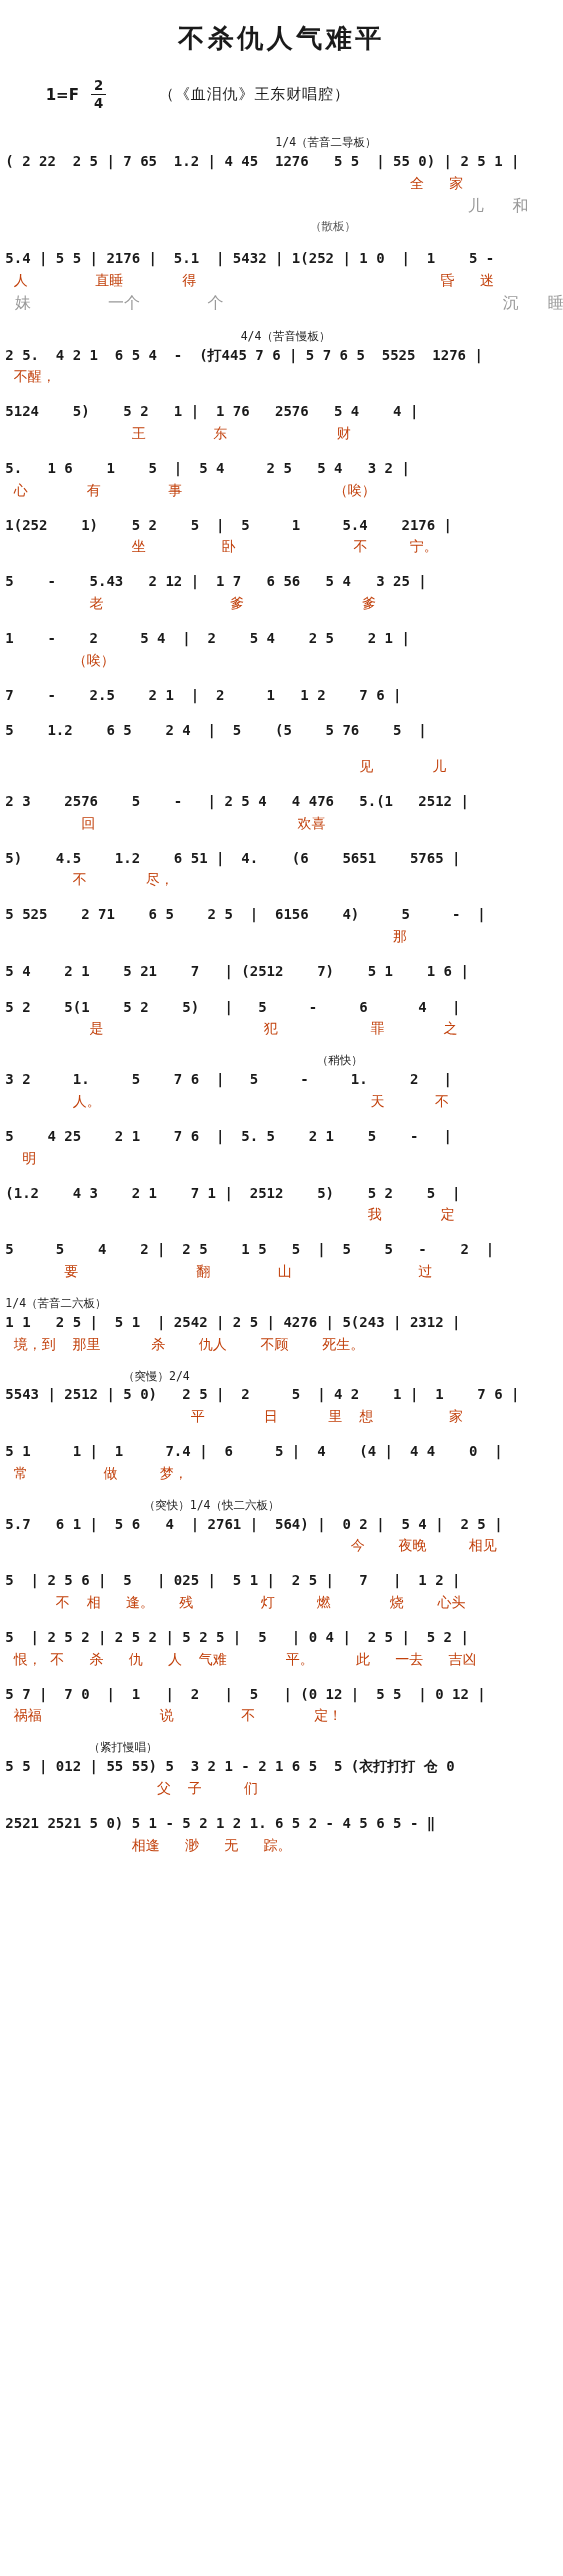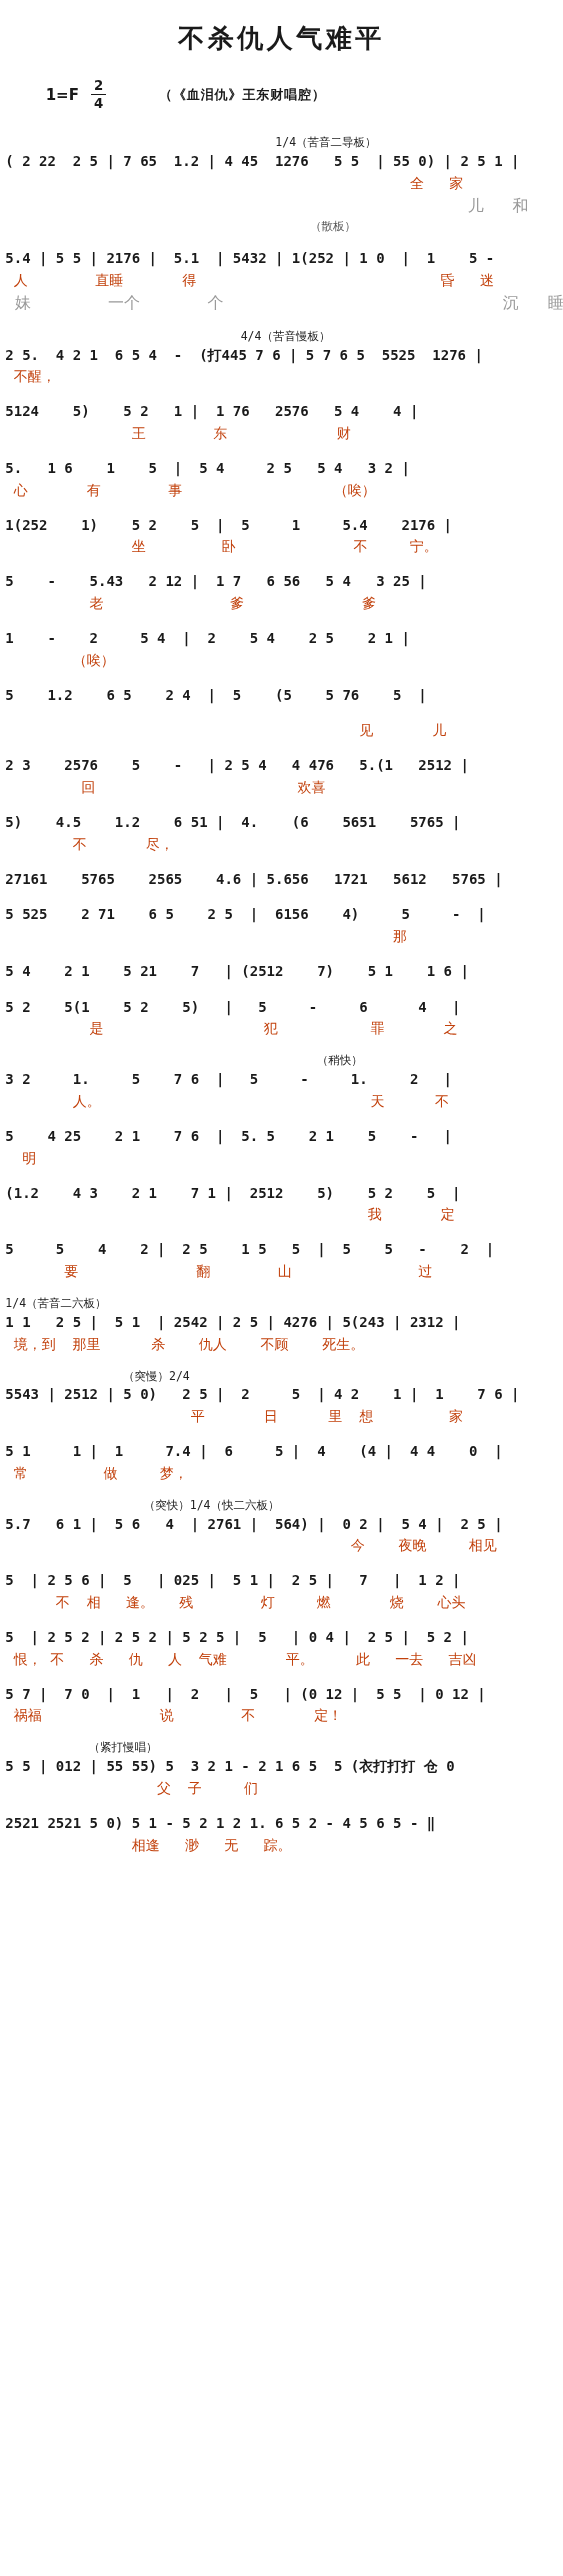--- a/index.html
+++ b/index.html
@@ -29,21 +29,21 @@
   .time-sig{
     display:inline-flex;
     flex-direction:column;
     align-items:center;
     line-height:1;
     margin-right:53px;
     font-size:13.3px;
   }
   .time-sig .top{border-bottom:1.3px solid #1a1a1a;padding:0 2.7px 1.8px 2.7px;}
   .time-sig .bottom{padding-top:1.8px;}
-  .source-note{font-size:13px;font-weight:bold;letter-spacing:0.9px;text-align:right;}
+  .source-note{font-size:15px;font-weight:normal;letter-spacing:0.9px;text-align:right;}
   .score{width:100%;}
   .system{margin-bottom:14px;}
   .marking{
     font-size:11.5px;
     color:#222;
     white-space:pre;
     line-height:1.3;
     margin-bottom:0.9px;
     font-family:"DejaVu Sans Mono",monospace;
   }
@@ -143,20 +143,25 @@
 
   </div>
 
   <div class="system">
 
     <div class="notation">1    -    2     5 4  |  2    5 4    2 5    2 1 |</div>
     <div class="lyrics">        （唉）</div>
 
   </div>
 
+  <div class="system">
+
+    <div class="notation">7    -    2.5    2 1  |  2     1   1 2    7 6 |</div>
+
+  </div>
 
   <div class="system">
 
     <div class="notation">5    1.2    6 5    2 4  |  5    (5    5 76    5  |</div>
 
   </div>
 
   <div class="system">
 
     <div class="lyrics">                                          见       儿</div>
@@ -170,25 +175,20 @@
 
   </div>
 
   <div class="system">
 
     <div class="notation">5)    4.5    1.2    6 51 |  4.    (6    5651    5765 |</div>
     <div class="lyrics">        不       尽，</div>
 
   </div>
 
-  <div class="system">
-
-    <div class="notation">27161    5765    2565    4.6 | 5.656   1721   5612   5765 |</div>
-
-  </div>
 
   <div class="system">
 
     <div class="notation">5 525    2 71    6 5    2 5  |  6156    4)     5     -  |</div>
     <div class="lyrics">                                              那</div>
 
   </div>
 
   <div class="system">
 

